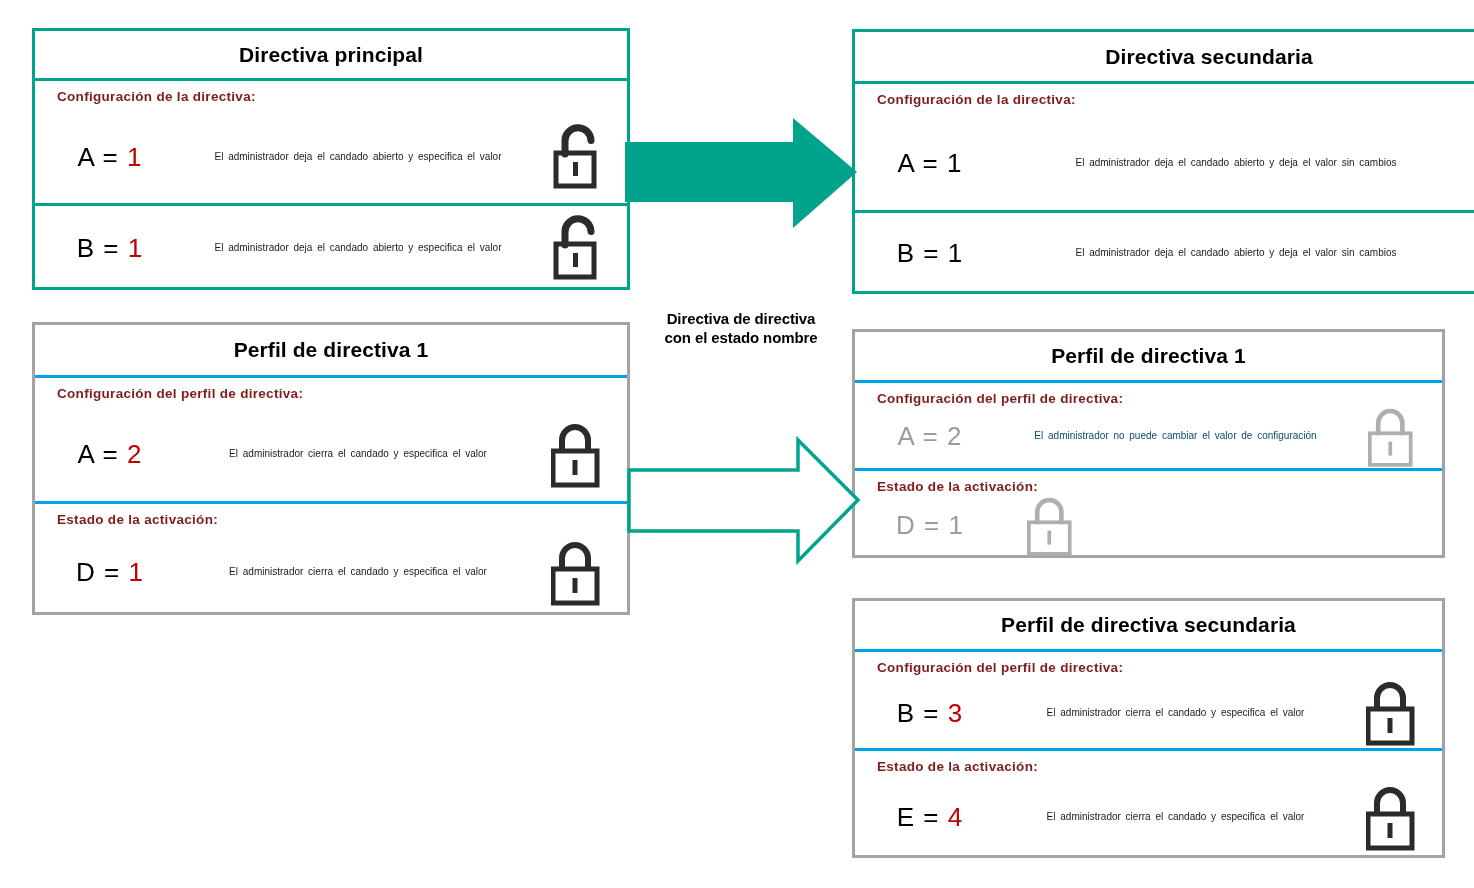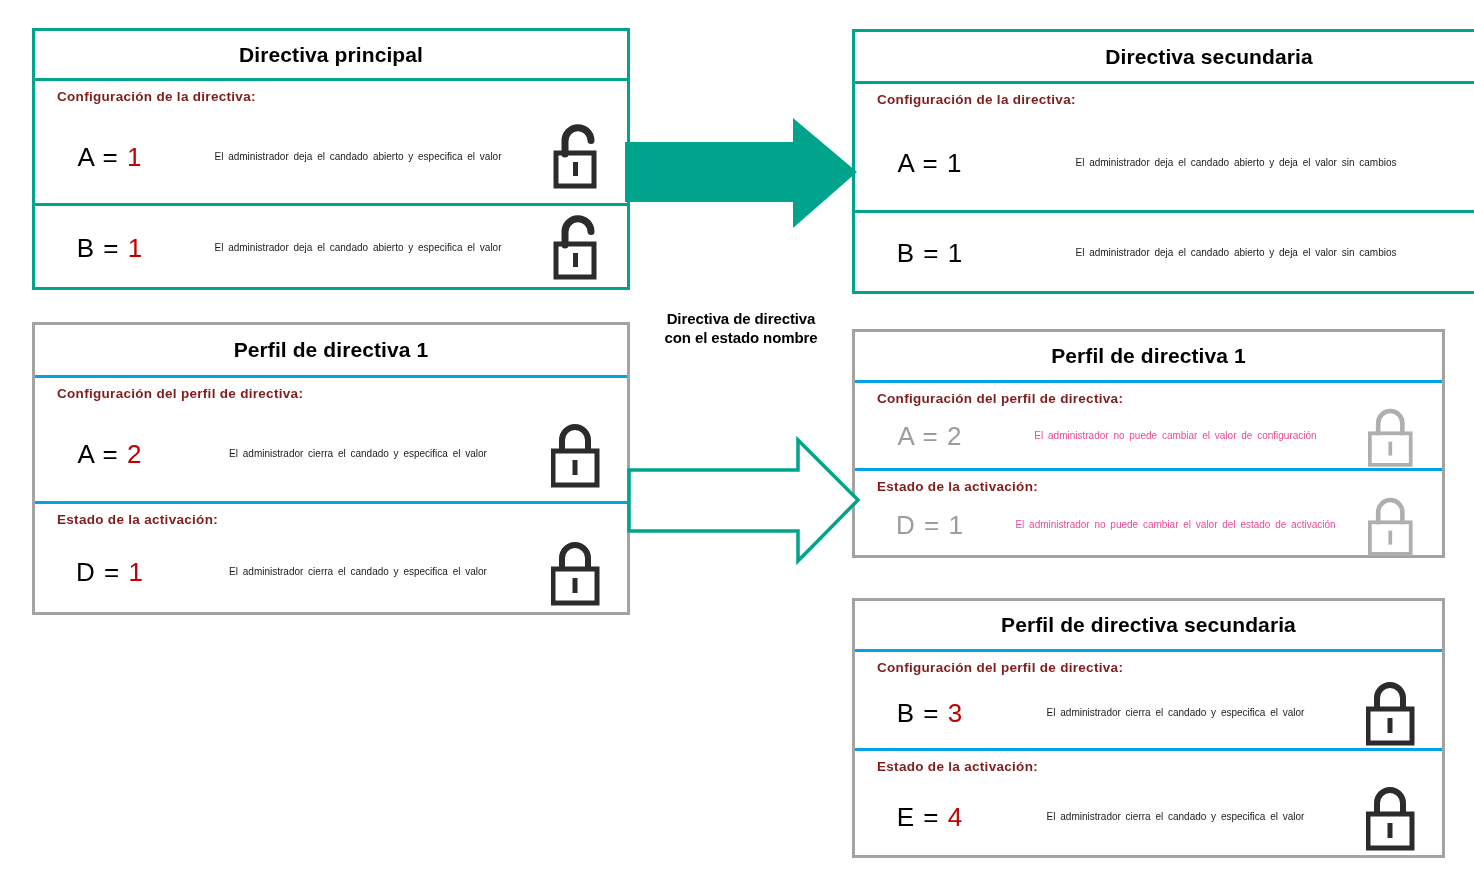--- a/index.html
+++ b/index.html
@@ -25,21 +25,21 @@
 
   .kv{width:150px;flex:0 0 150px;text-align:center;font-size:26px;font-weight:normal;color:#000;
       letter-spacing:1px;white-space:nowrap;}
   .kv .val{color:#C00000;}
   .kv.plain .val{color:#000000;}
   .kv.muted{color:#9C9C9C;}
   .kv.muted .val{color:#9C9C9C;}
 
   .desc{flex:1 1 auto;text-align:center;font-size:10px;line-height:1.45;color:#1a1a1a;
         padding:0 6px;word-spacing:2px;}
-  .desc.muted{color:#ec4899;}
+  .desc.muted{color:#0c4a6e;}
 
   .lockcell{width:96px;flex:0 0 96px;display:flex;align-items:center;justify-content:center;}
   .lockcell svg{display:block;}
 
   
   .center-caption{position:absolute;text-align:center;font-size:15px;font-weight:bold;
     color:#000;line-height:1.25;letter-spacing:-0.1px;white-space:nowrap;}
 
   .arrow-layer{position:absolute;left:0;top:0;width:1474px;height:888px;pointer-events:none;}
 </style>
@@ -199,21 +199,20 @@
 
     <div class="divider blue" style="top:136px;"></div>
 
     <div class="section" style="top:139px;height:87px;">
       <div class="sec-label">Estado  de la activación:</div>
       <div class="row" style="top:22px;height:65px;">
         <div class="kv muted">
           <span>D =</span>
           <span class="val">1</span>
         </div>
-        <div class="desc muted">El administrador  no puede  cambiar  el valor del estado  de activación</div>
         <div class="lockcell">
           <svg width="52" height="62" viewBox="0 0 56 66" aria-hidden="true">
             <path d="M11 31 L11 18 A13 13 0 0 1 37 18 L37 31" fill="none" stroke="#AFAFAF" stroke-width="5"></path>
             <rect x="2" y="29" width="44" height="34" fill="none" stroke="#AFAFAF" stroke-width="4"></rect>
             <rect x="22" y="38" width="4" height="15" fill="#AFAFAF"></rect>
           </svg>
         </div>
       </div>
     </div>
   </div>

